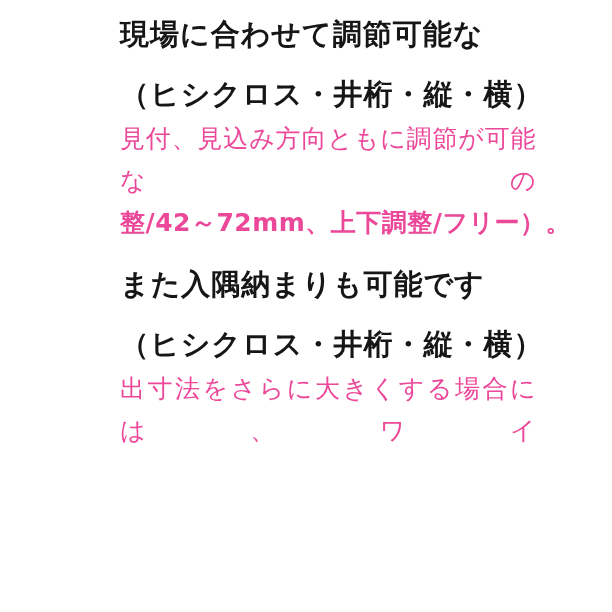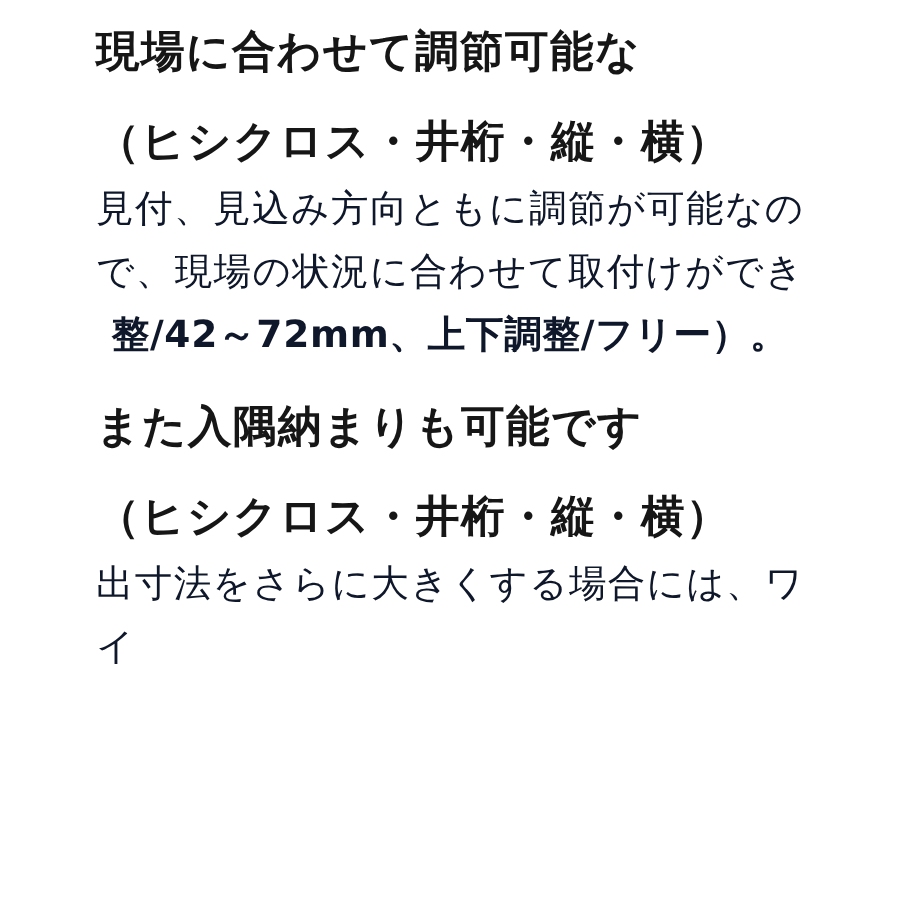--- a/index.html
+++ b/index.html
@@ -10,21 +10,21 @@
     width: 612px;
     height: 612px;
     background: #ffffff;
     overflow: hidden;
     font-family: "DejaVu Sans", sans-serif;
   }
   .page {
     box-sizing: border-box;
     width: 612px;
     height: 484px;
-    padding: 16px 76px 0 64px;
+    padding: 16px 76px 0 120px;
     background: #ffffff;
     color: #1e1e1e;
   }
   .section {
     display: block;
   }
   .section + .section {
     margin-top: 22px;
   }
   .heading {
@@ -39,21 +39,21 @@
     line-height: 36px;
     white-space: nowrap;
   }
   .heading .h-paren {
     margin-top: 24px;
   }
   .body-par {
     margin: 6px 0 0 0;
     font-size: 25px;
     line-height: 42px;
-    color: #0f172a;
+    color: #ec4899;
     letter-spacing: 0.5px;
   }
   .body-par .b-line {
     display: block;
     white-space: nowrap;
   }
   .body-par .b-line.just {
     white-space: normal;
     text-align: justify;
     text-align-last: justify;
@@ -69,21 +69,20 @@
 
 <div class="page">
 
   <section class="section">
     <h1 class="heading">
       <span class="h-line">現場に合わせて調節可能な</span>
       <span class="h-line h-paren">（ヒシクロス・井桁・縦・横）</span>
     </h1>
     <p class="body-par">
       <span class="b-line just">見付、見込み方向ともに調節が可能なの</span>
-      <span class="b-line just">で、現場の状況に合わせて取付けができ</span>
       <span class="b-line last">整/42～72mm、上下調整/フリー）。</span>
     </p>
   </section>
 
   <section class="section">
     <h1 class="heading">
       <span class="h-line">また入隅納まりも可能です</span>
       <span class="h-line h-paren">（ヒシクロス・井桁・縦・横）</span>
     </h1>
     <p class="body-par">

